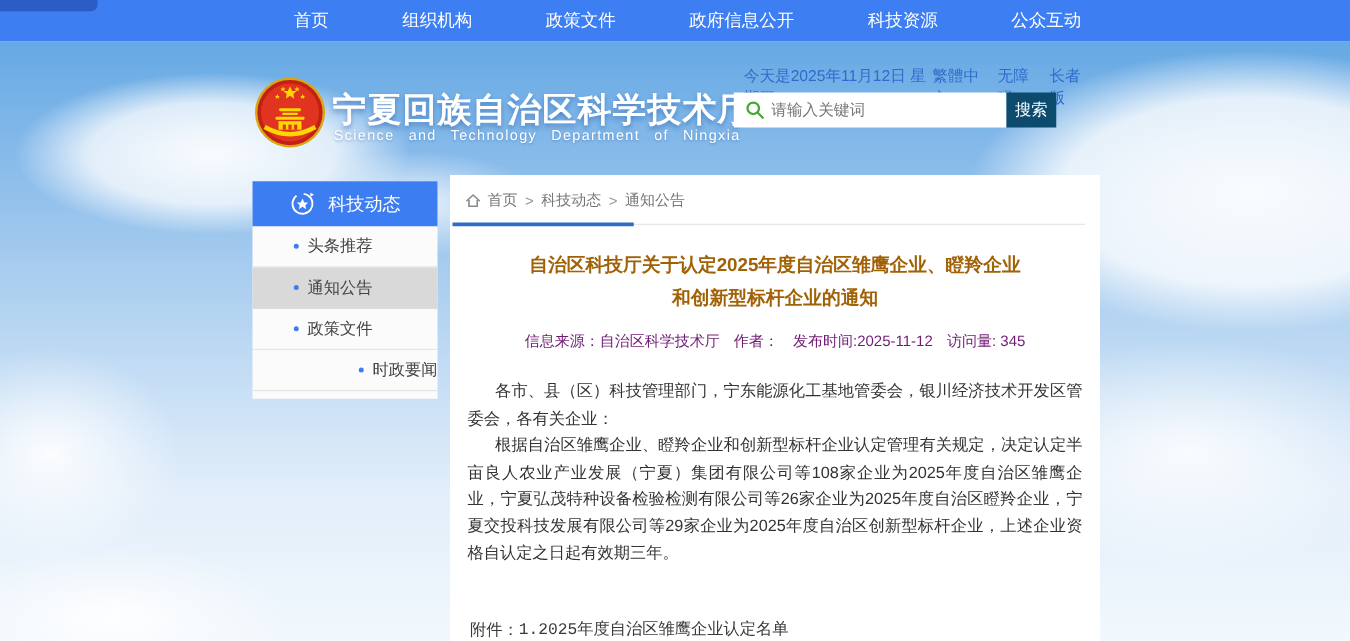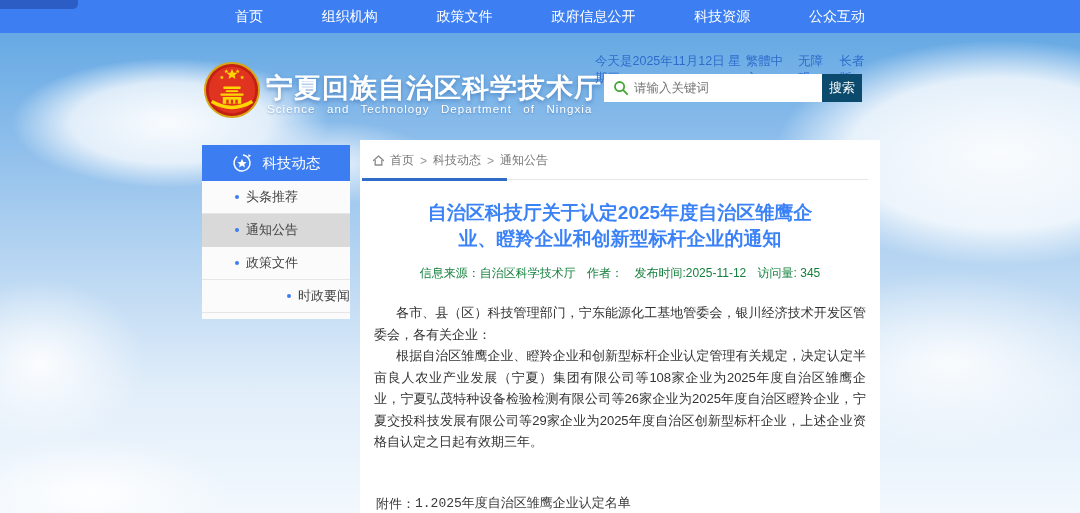--- a/index.html
+++ b/index.html
@@ -30,21 +30,21 @@
   .site-title { position:absolute; left:266px; top:70px; z-index:4; color:#fff; font-size:27px; font-weight:bold;
     letter-spacing:1px; text-shadow:0 2px 4px rgba(25,75,150,.45); white-space:nowrap; }
   .site-subtitle { position:absolute; left:267px; top:103px; z-index:4; color:#fff; font-size:11.5px;
     letter-spacing:1.1px; word-spacing:7px; text-shadow:0 1px 2px rgba(25,75,150,.4); white-space:nowrap; }
 
   .dateline { position:absolute; left:595px; top:53px; width:277px; z-index:4; display:flex;
     justify-content:space-between; align-items:center; color:#2e6ccc; font-size:12.5px; }
   .lang-links { display:flex; gap:9px; }
   .lang-links span { cursor:pointer; }
 
-  .searchbar { position:absolute; left:604px; top:74px; width:258px; height:44px; z-index:4; display:flex; }
+  .searchbar { position:absolute; left:587px; top:74px; width:258px; height:44px; z-index:4; display:flex; }
   .search-box { position:relative; width:218px; height:28px; background:#fff; }
   .search-box svg { position:absolute; left:9px; top:6px; }
   .search-input { position:absolute; left:30px; top:0; width:185px; height:28px; border:none; outline:none;
     font-size:12.5px; color:#444; font-family:inherit; background:transparent; }
   .search-input::placeholder { color:#777; }
   .search-btn { width:40px; height:28px; background:#0c4a6e; color:#fff; border:none; font-size:13px;
     cursor:pointer; font-family:inherit; }
 
   
   .sidebar { position:absolute; left:202px; top:145px; width:148px; z-index:4; background:#fbfbfb; padding-bottom:6px; }
@@ -58,23 +58,23 @@
 
   
   .main { position:absolute; left:360px; top:140px; width:520px; height:373px; background:#fff; z-index:4; }
   .breadcrumb { display:flex; align-items:center; gap:5px; padding:12px 0 0 12px; font-size:12px; color:#777; }
   .breadcrumb .sep { color:#999; margin:0 1px; }
   .crumb { cursor:pointer; }
   .bc-rule { position:relative; margin-top:9px; height:3px; }
   .bc-rule .gray { position:absolute; left:2px; right:12px; top:1px; height:1px; background:#e7e7e7; }
   .bc-rule .blue { position:absolute; left:2px; top:0; width:145px; height:3px; background:#2e6cc8; }
 
-  .article-title { margin:19px auto 0; width:404px; text-align:center; font-size:19px; font-weight:bold;
-    color:#3b82f6; line-height:26px; }
-  .article-meta { margin-top:13px; text-align:center; font-size:12px; color:#15803d; }
+  .article-title { margin:19px auto 0; width:404px; text-align:center; font-size:15px; font-weight:bold;
+    color:#a16207; line-height:26px; }
+  .article-meta { margin-top:13px; text-align:center; font-size:12px; color:#701a75; }
   .article-meta span { margin:0 4px; }
 
   .article-body { margin-top:20px; padding:0 14px; font-size:13px; line-height:21.5px; color:#333; text-align:justify; }
   .article-body p { text-indent:1.7em; }
 
   .attachments { margin:41px 0 0 16px; display:flex; font-size:13px; color:#3a3a3a; line-height:20px;text-align:right; }
   .attach-label { white-space:nowrap; }
   .attach-items div { cursor:pointer;font-family:Liberation Mono, monospace; }
 </style>
 </head>

